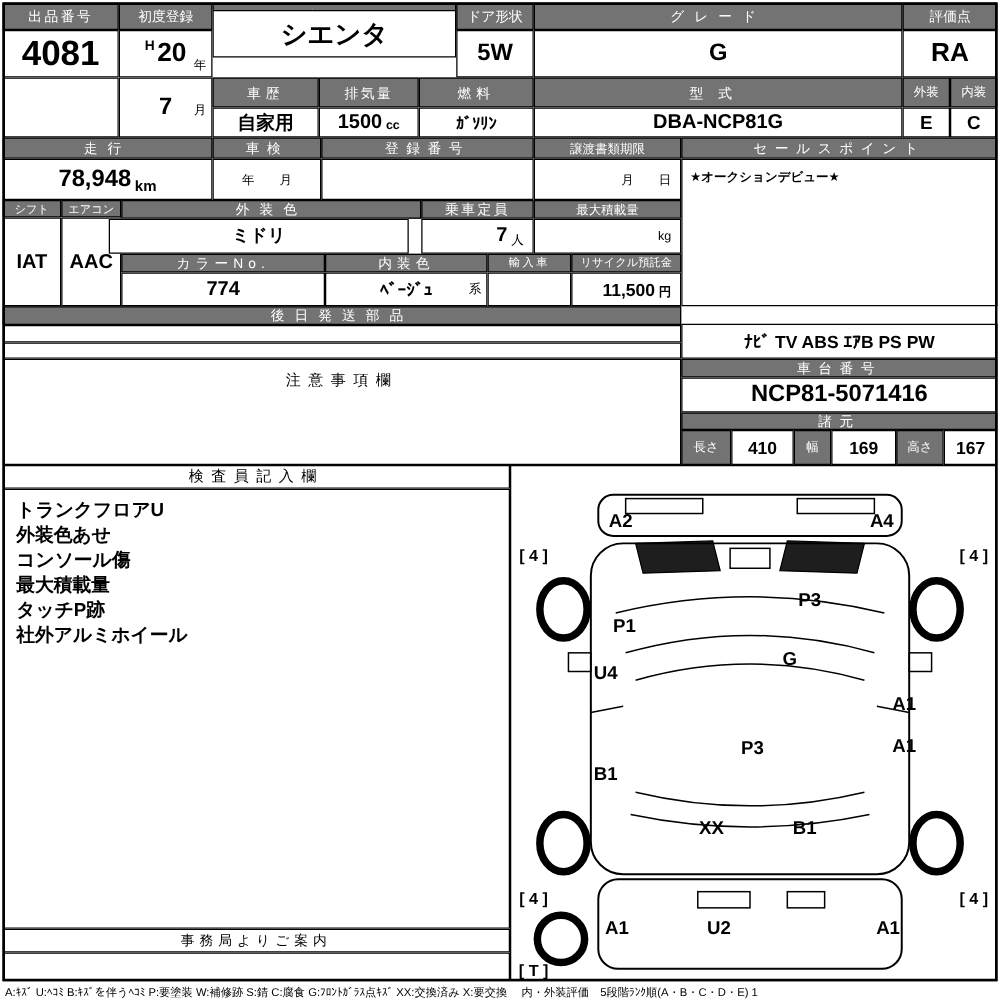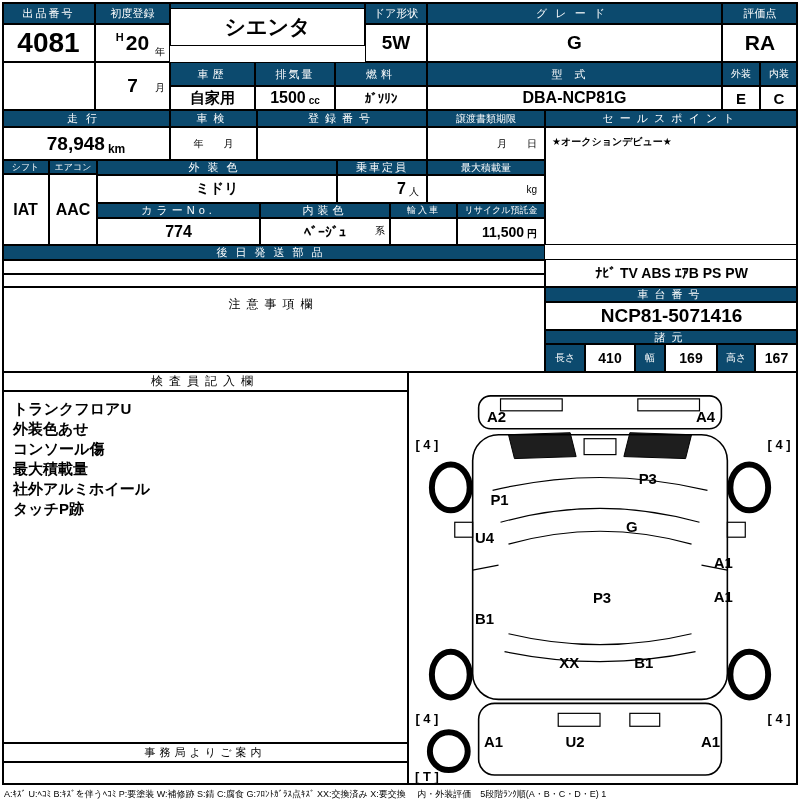--- a/index.html
+++ b/index.html
@@ -3,21 +3,21 @@
 <meta charset="utf-8">
 <style>
   html,body{margin:0;padding:0;background:#e8e8e8;}
   .sheet{
     position:relative;width:800px;height:800px;background:#fff;
     font-family:"Liberation Sans","DejaVu Sans",sans-serif;color:#000;
     box-sizing:border-box;padding:2px;overflow:hidden;
   }
   .inner{position:relative;width:796px;height:796px;}
   .cell{position:absolute;box-sizing:border-box;border:1px solid #000;background:#fff;}
-  .hd{background:#0c4a6e;color:#fff;display:flex;align-items:center;justify-content:center;font-size:11px;}
+  .hd{background:#737373;color:#fff;display:flex;align-items:center;justify-content:center;font-size:11px;}
   .v{display:flex;align-items:center;justify-content:center;font-weight:700;font-size:14px;}
   .right{justify-content:flex-end;padding-right:7px;}
   .unit{font-size:10px;font-weight:700;margin-left:3px;align-self:flex-end;padding-bottom:3px;}
   .ls2{letter-spacing:2px;} .ls4{letter-spacing:4px;} .ls6{letter-spacing:6px;}
   .ls8{letter-spacing:8px;} .ls12{letter-spacing:12px;}
   .f9{font-size:9px;} .f10{font-size:10px;} .f13{font-size:13px;} .f15{font-size:15px;}
   .f16{font-size:16px;} .f19{font-size:19px;} .f21{font-size:21px;} .f28{font-size:28px;}
   .plain{font-weight:400;font-size:10px;}
   .corner-unit{position:absolute;right:4px;bottom:2px;font-size:10px;font-weight:400;}
   .era{font-size:11px;font-weight:700;margin-right:2px;align-self:flex-start;padding-top:6px;}
@@ -108,21 +108,21 @@
   <div class="cell" style="left:543px;top:125px;width:253px;height:118px">
     <div class="sales-content">★オークションデビュー★</div>
   </div>
 
   <div class="cell hd f9" style="left:0;top:158px;width:47px;height:14px">シフト</div>
   <div class="cell hd f9" style="left:47px;top:158px;width:48px;height:14px">エアコン</div>
   <div class="cell v f16" style="left:0;top:172px;width:47px;height:71px">IAT</div>
   <div class="cell v f16" style="left:47px;top:172px;width:48px;height:71px">AAC</div>
 
   <div class="cell hd ls8" style="left:95px;top:158px;width:240px;height:15px">外装色</div>
-  <div class="cell v" style="left:95px;top:173px;width:240px;height:28px">ミドリ</div>
+  <div class="cell v" style="left:85px;top:173px;width:240px;height:28px">ミドリ</div>
 
   <div class="cell hd ls2" style="left:335px;top:158px;width:90px;height:15px">乗車定員</div>
   <div class="cell v f16 right" style="left:335px;top:173px;width:90px;height:28px">
     <span>7</span>
     <span class="unit" style="font-weight:400">人</span>
   </div>
 
   <div class="cell hd f10" style="left:425px;top:158px;width:118px;height:15px">最大積載量</div>
   <div class="cell v plain right" style="left:425px;top:173px;width:118px;height:28px">kg</div>
 
@@ -164,22 +164,22 @@
   <div class="cell v" style="left:663px;top:342px;width:52px;height:28px">169</div>
   <div class="cell hd f10" style="left:715px;top:342px;width:38px;height:28px">高さ</div>
   <div class="cell v" style="left:753px;top:342px;width:43px;height:28px">167</div>
 
   <div class="cell title-row ls6" style="left:0;top:370px;width:406px;height:19px">検査員記入欄</div>
   <div class="cell notes-area" style="left:0;top:389px;width:406px;height:352px">
     <div class="note">トランクフロアU</div>
     <div class="note">外装色あせ</div>
     <div class="note">コンソール傷</div>
     <div class="note">最大積載量</div>
+    <div class="note">タッチP跡</div>
     <div class="note">社外アルミホイール</div>
-    <div class="note">タッチP跡</div>
   </div>
   <div class="cell title-row ls4" style="left:0;top:741px;width:406px;height:19px;font-size:11px">事務局よりご案内</div>
   <div class="cell" style="left:0;top:760px;width:406px;height:23px"></div>
 
   <div class="cell diagram-box" style="left:406px;top:370px;width:390px;height:413px">
     <svg viewBox="0 0 390 413" width="388" height="411" preserveAspectRatio="none">
 
       <rect x="70" y="23" width="244" height="33" rx="12" class="ln"></rect>
       <rect x="92" y="26" width="62" height="12" class="thin"></rect>
       <rect x="230" y="26" width="62" height="12" class="thin"></rect>

